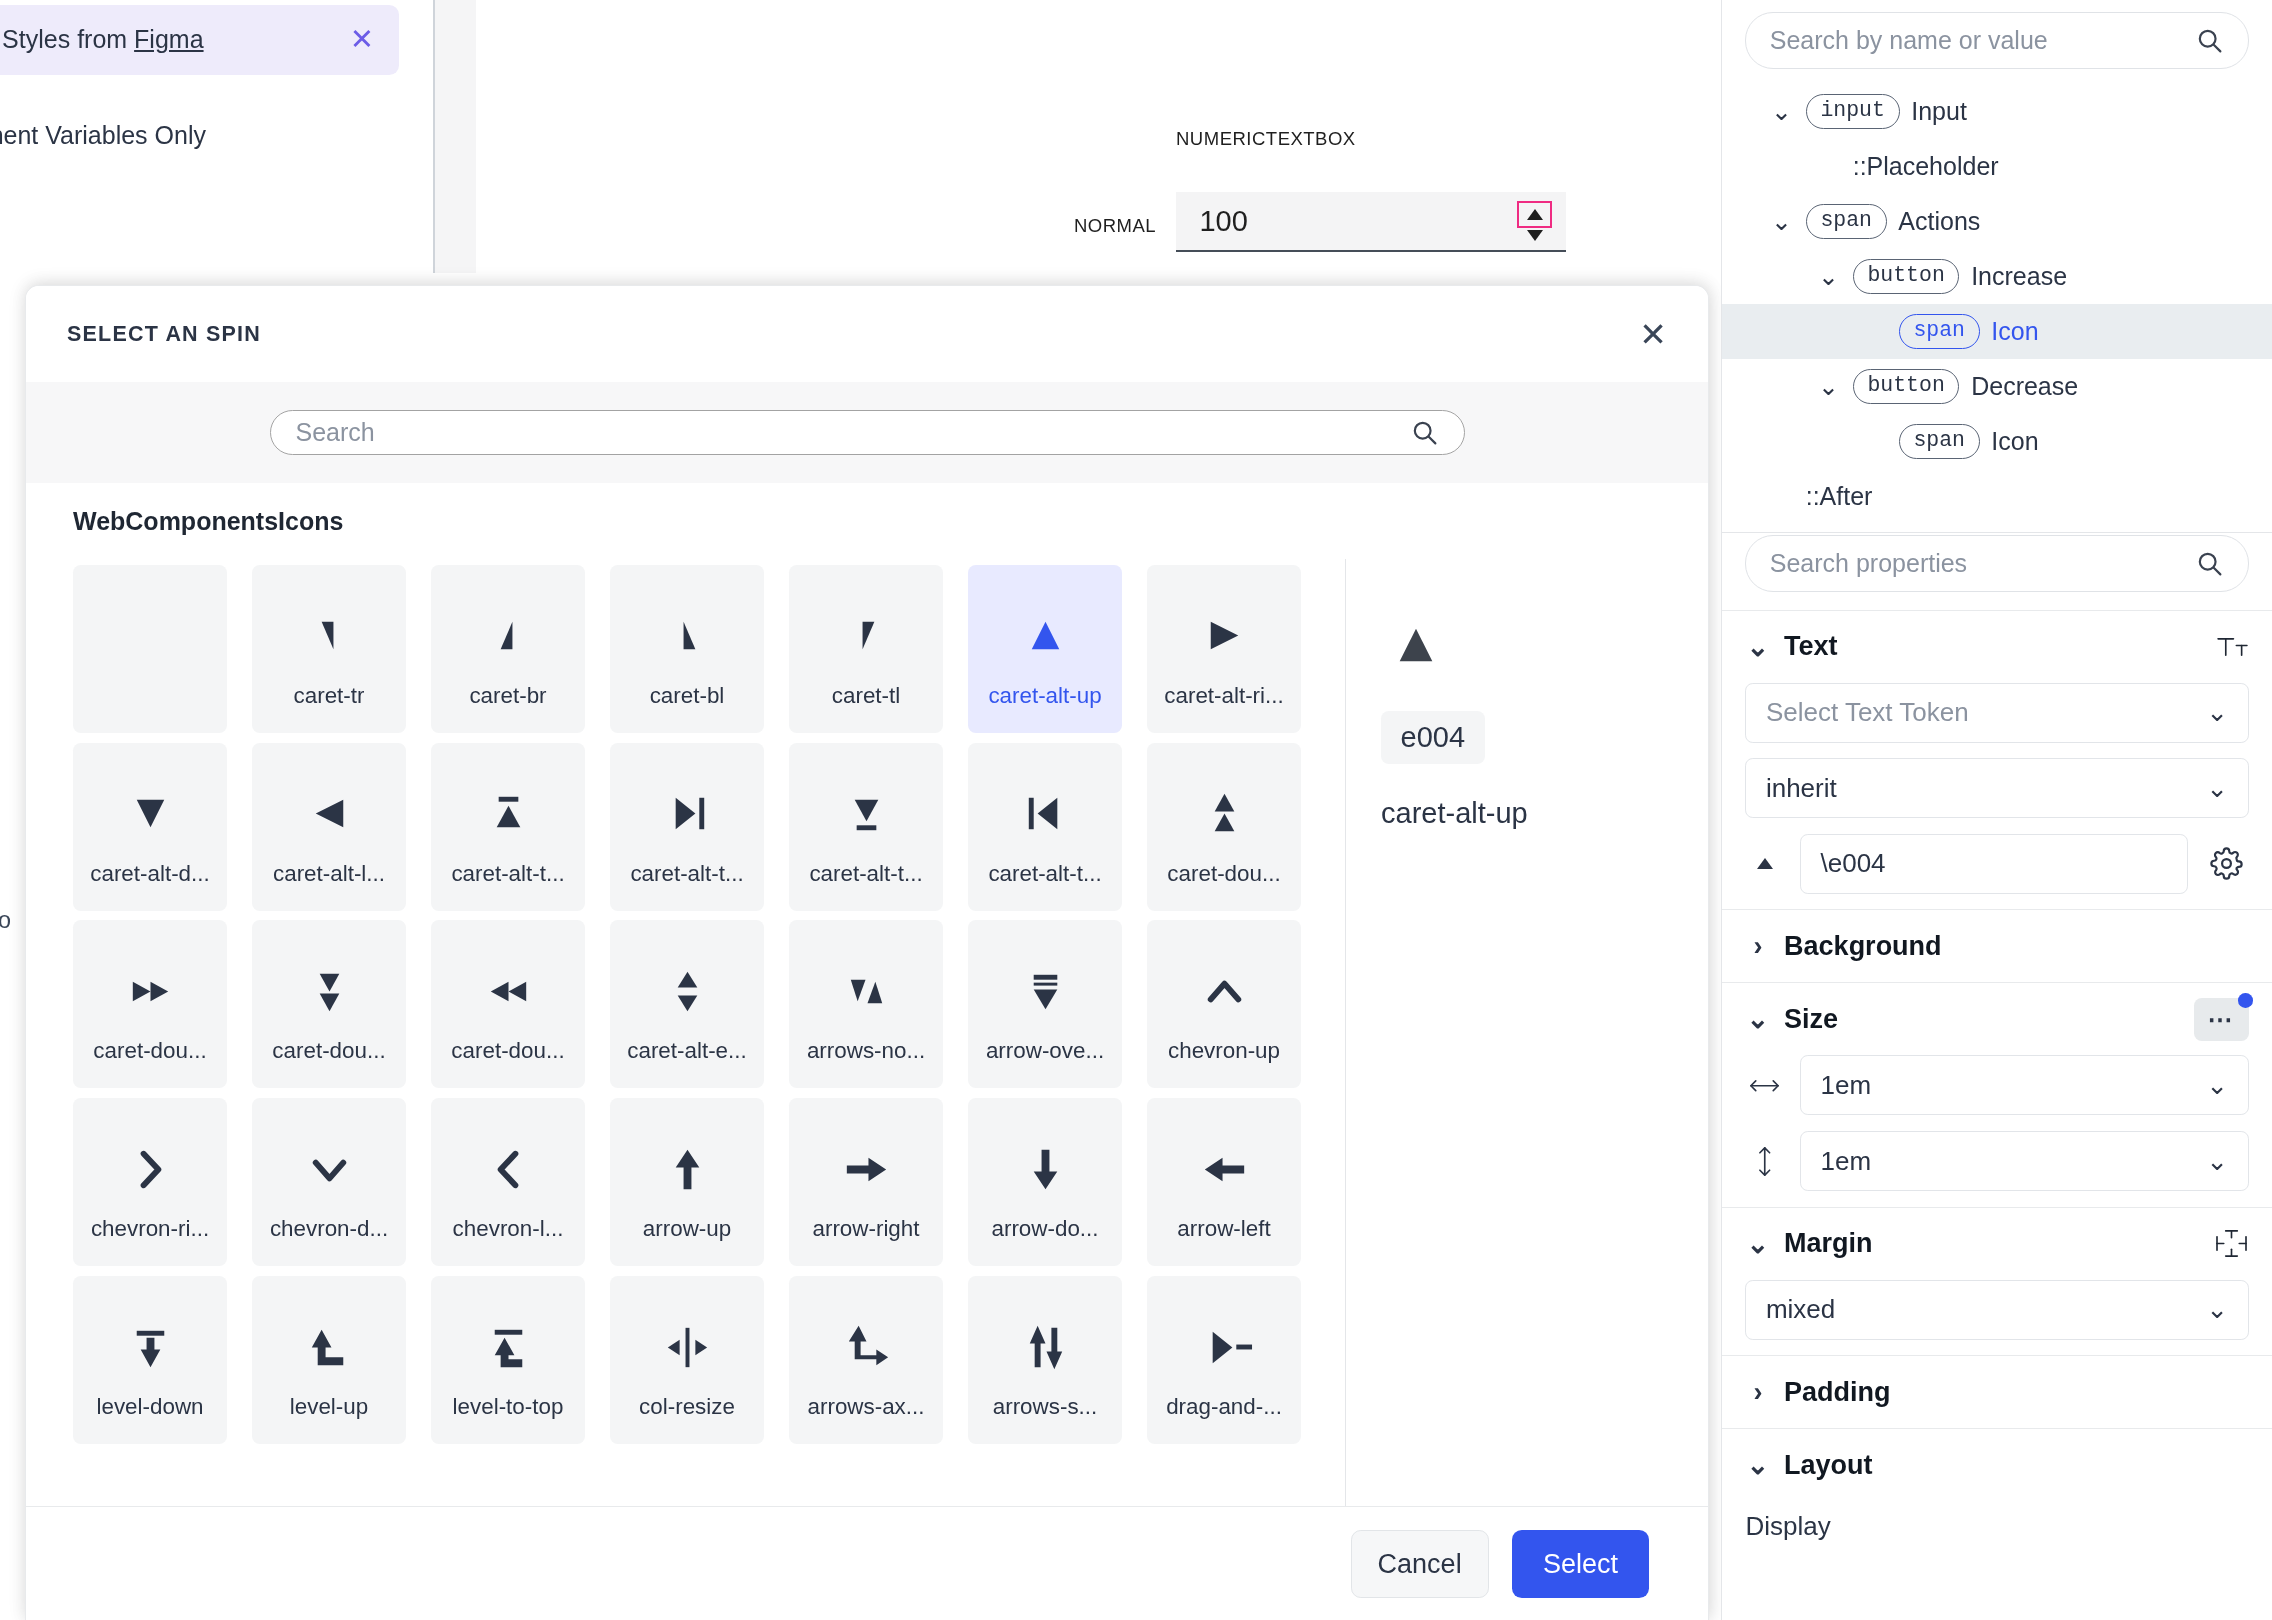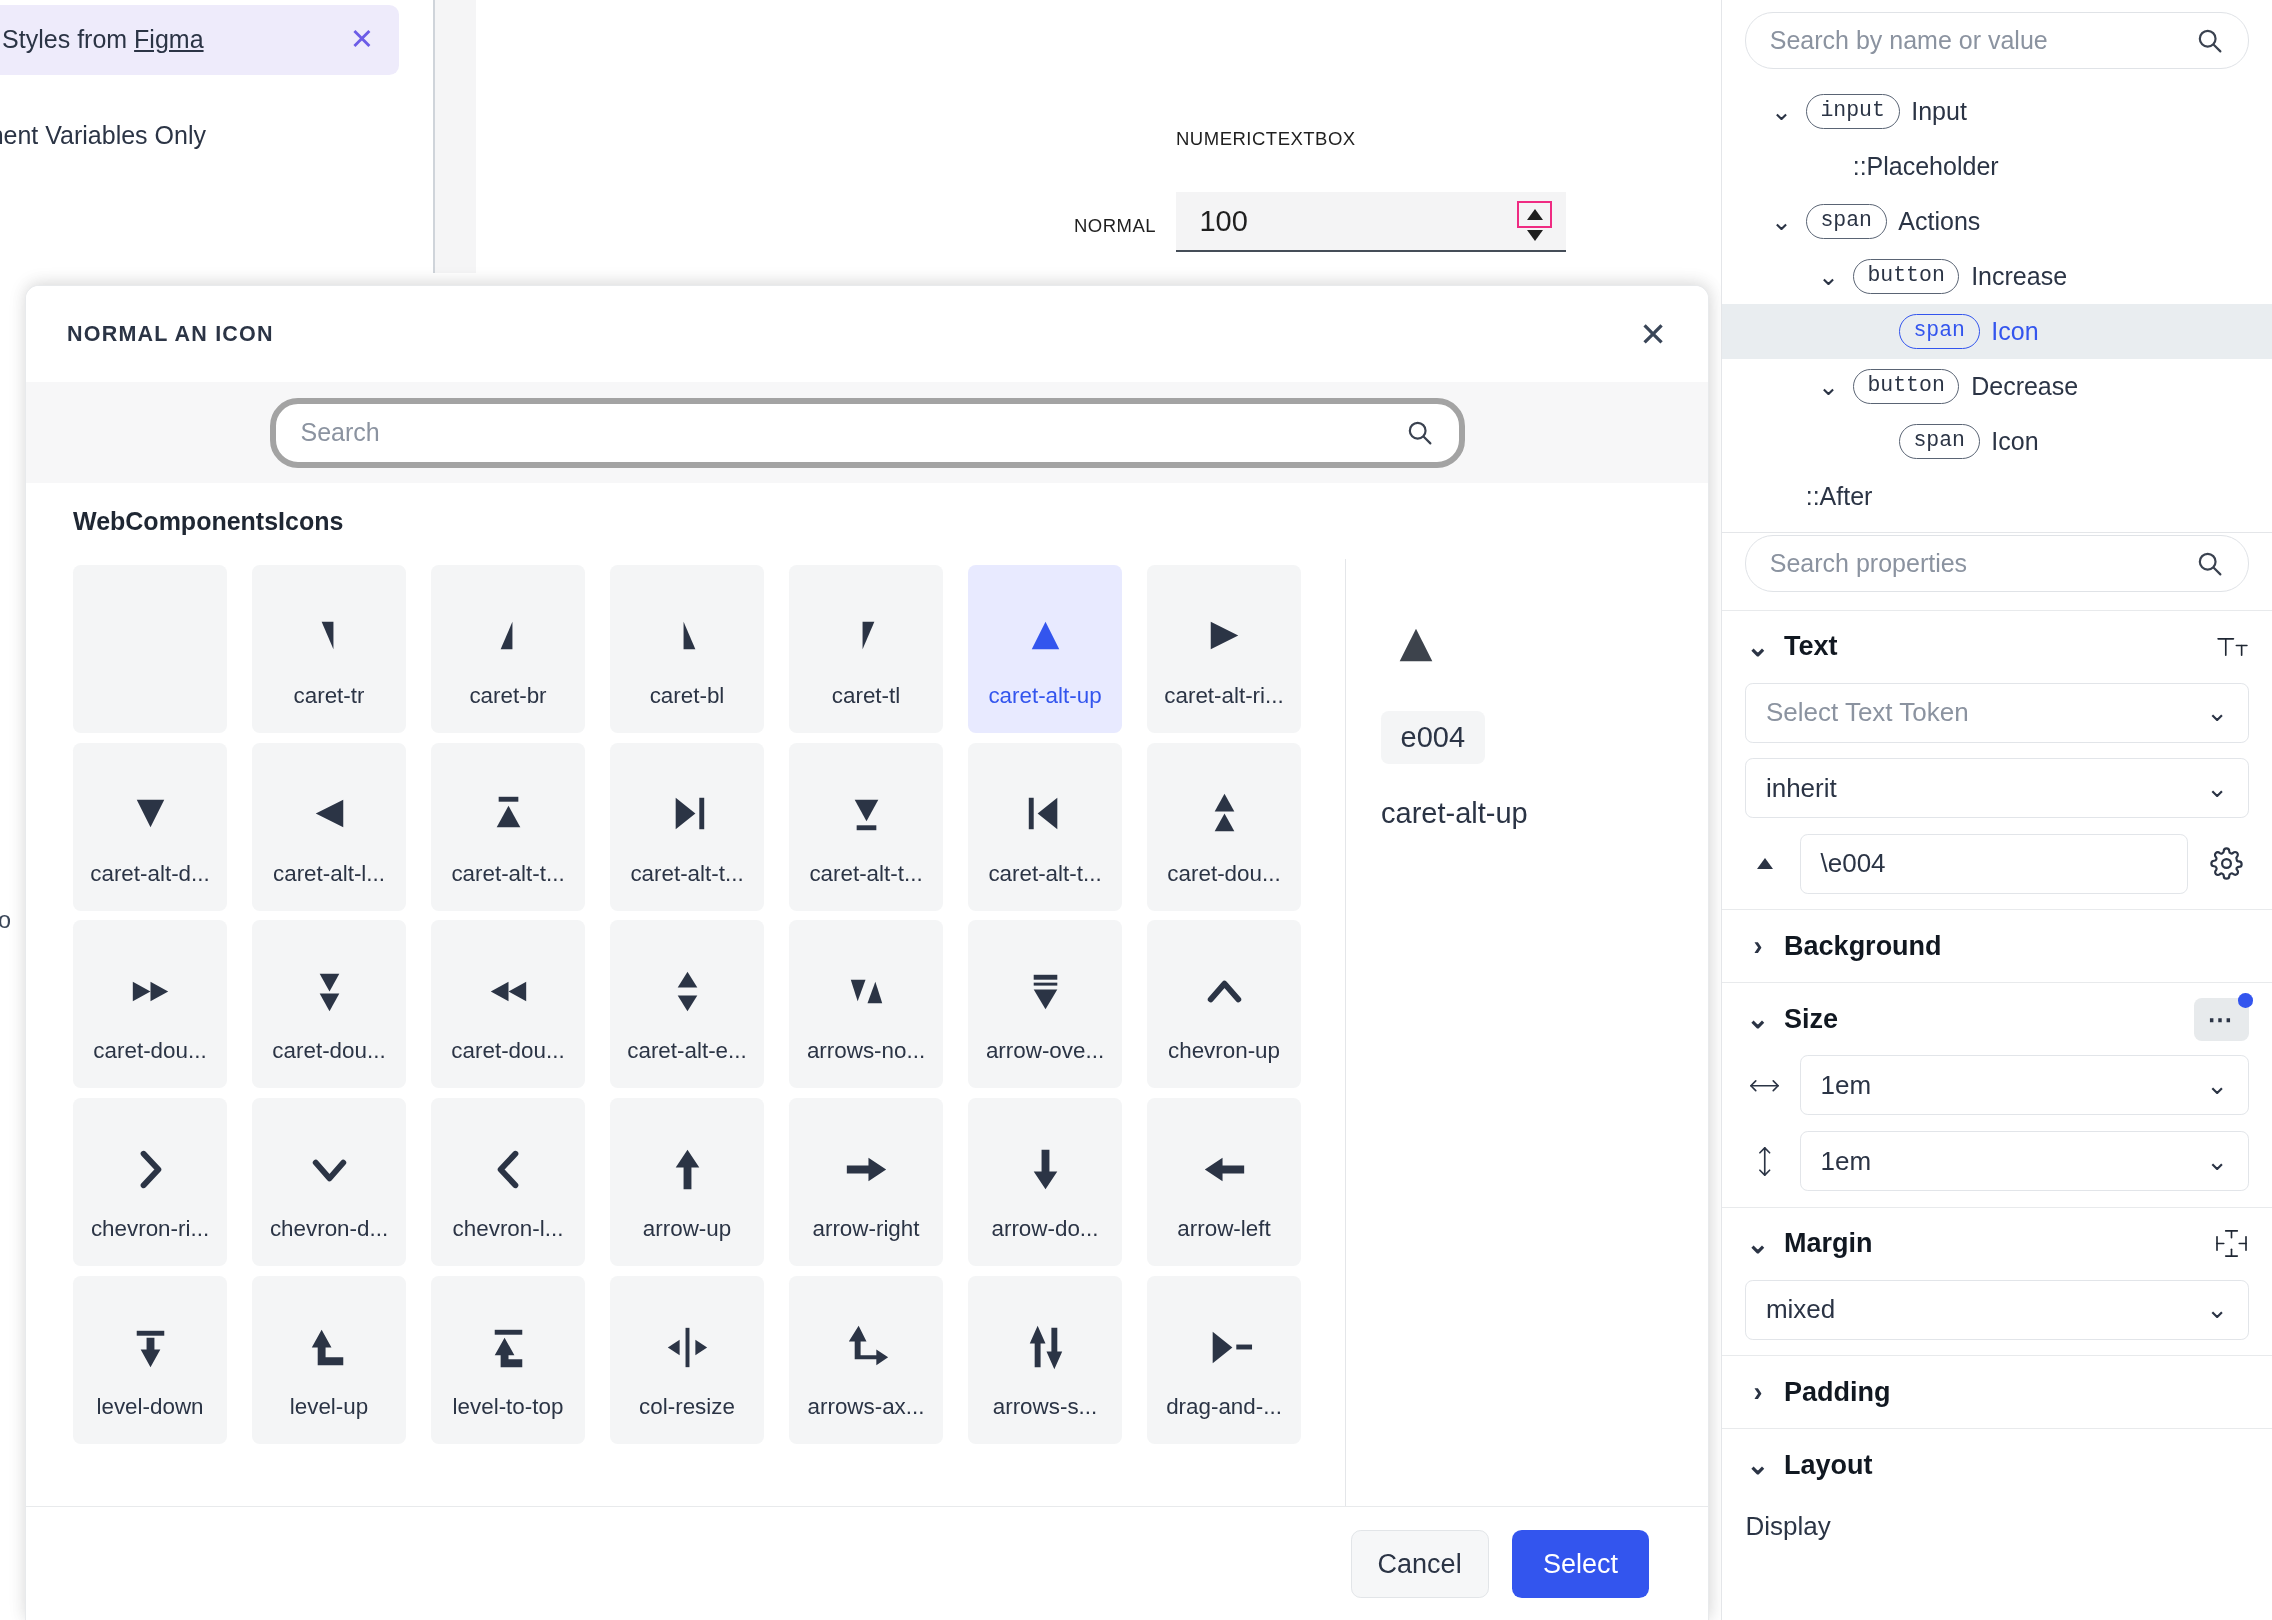--- a/index.html
+++ b/index.html
@@ -97,21 +97,21 @@
   }
   .modal-title { font-size: 21.5px; font-weight: 700; letter-spacing: 1.2px; color: #2b3445; }
   .modal-close { margin-left: auto; font-size: 33px; color: #3a4658; line-height: 1; cursor: pointer;
                  font-weight: 300; }
 
   .modal-searchbar {
     height: 101px; flex: 0 0 101px; background: #f7f7f8;
     display: flex; align-items: center; justify-content: center;
   }
   .search-field {
-    width: 1195px; height: 70px; background: #fff; border: 6px solid #a3a3a3;
+    width: 1195px; height: 45px; background: #fff; border: 1px solid #a3a3a3;
     border-radius: 28px; display: flex; align-items: center; padding: 0 25px;
   }
   .search-field .ph { font-size: 25px; color: #8b93a0; }
   .search-field .mag { margin-left: auto; }
   .mag svg { display: block; }
 
   .cat-title {
     flex: 0 0 76px; display: flex; align-items: center; padding-left: 47px;
     font-size: 25px; font-weight: 700; color: #1f2733;
   }
@@ -276,21 +276,21 @@
     <div class="spinbtn">
       <span class="tri-up"></span>
       <span class="tri-down"></span>
     </div>
   </div>
 
   <div class="overlay-gap"></div>
 
   <div class="modal">
     <div class="modal-header">
-      <div class="modal-title">NORMAL AN ICON</div>
+      <div class="modal-title">SELECT AN SPIN</div>
       <div class="modal-close">✕</div>
     </div>
 
     <div class="modal-searchbar">
       <div class="search-field">
         <span class="ph">Search</span>
         <span class="mag">
           <svg width="29" height="29" viewBox="0 0 24 24" fill="none" stroke="#3a4250" stroke-width="1.8">
             <circle cx="10.5" cy="10.5" r="6.5"></circle>
               <line x1="15.5" y1="15.5" x2="21" y2="21" stroke-linecap="round"></line>

